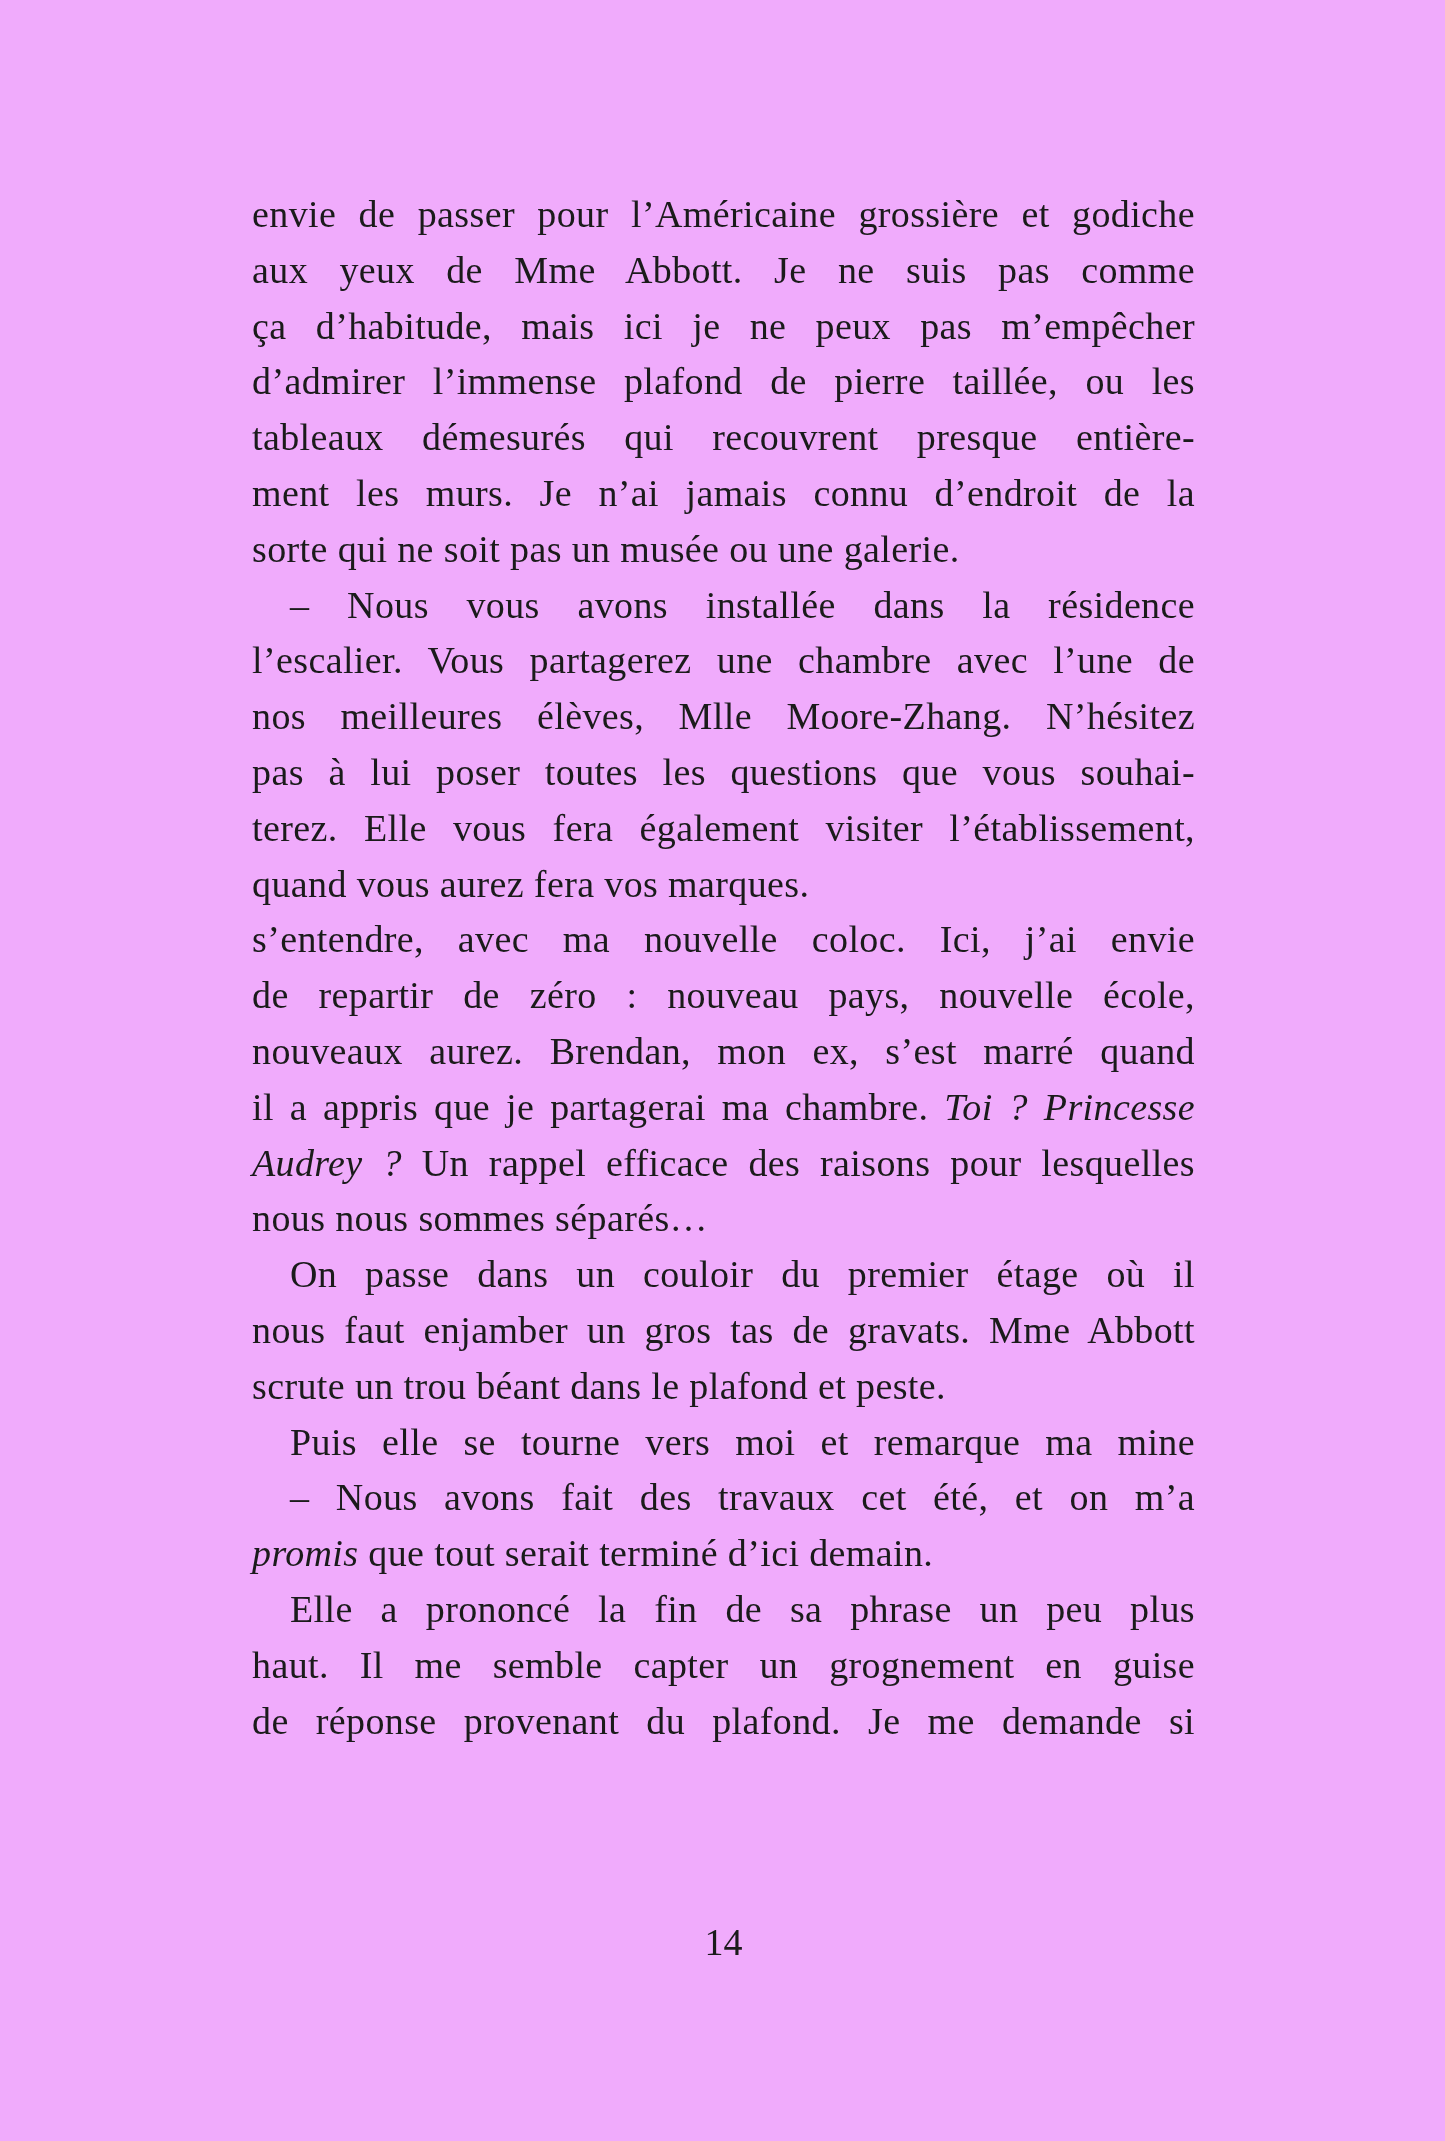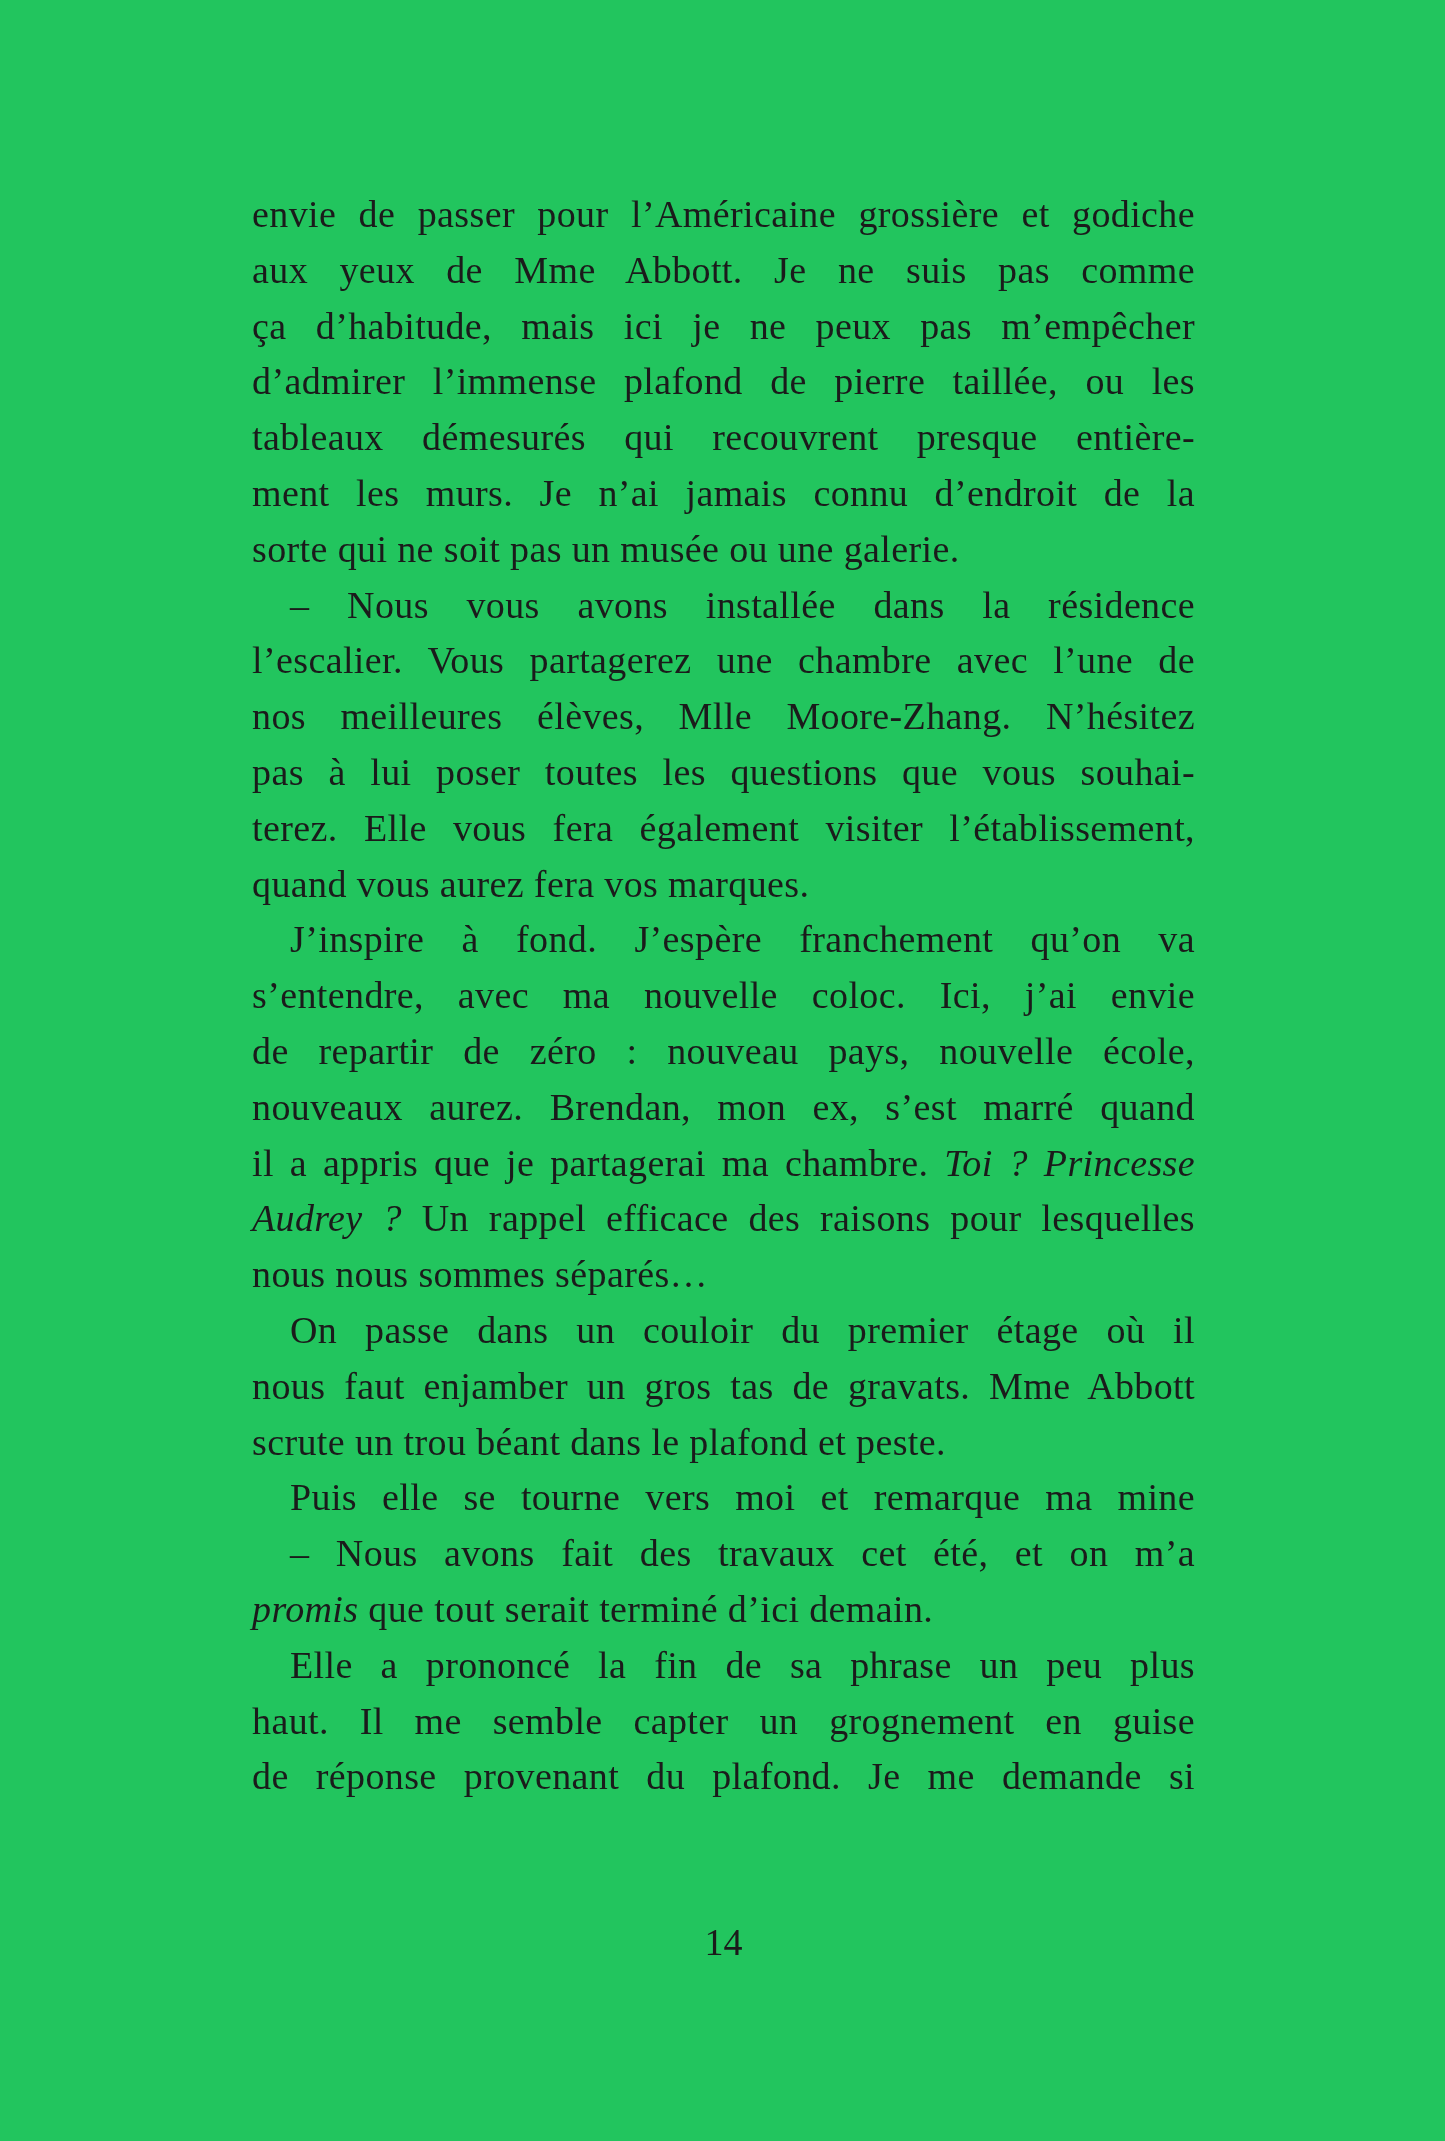--- a/index.html
+++ b/index.html
@@ -11,21 +11,21 @@
     height: 2141px;
     background: #ffffff;
     position: relative;
     font-family: "Liberation Serif", "DejaVu Serif", serif;
     color: #1b1b1b;
     overflow: hidden;
   }
   .book-page {
     position: absolute;
     inset: 0;
-    background: #22c55e;
+    background: #f0abfc;
   }
   .page-text {
     position: absolute;
     left: 252px;
     top: 187px;
     width: 943px;
     font-size: 38px;
     line-height: 55.8px;
     letter-spacing: 0.01em;
   }
@@ -68,21 +68,20 @@
       <div class="line just"><span>d’admirer l’immense plafond de pierre taillée, ou les</span></div>
       <div class="line just"><span>tableaux démesurés qui recouvrent presque entière-</span></div>
       <div class="line just"><span>ment les murs. Je n’ai jamais connu d’endroit de la</span></div>
       <div class="line last"><span>sorte qui ne soit pas un musée ou une galerie.</span></div>
       <div class="line just indent"><span>– Nous vous avons installée dans la résidence</span></div>
       <div class="line just"><span>l’escalier. Vous partagerez une chambre avec l’une de</span></div>
       <div class="line just"><span>nos meilleures élèves, Mlle Moore-Zhang. N’hésitez</span></div>
       <div class="line just"><span>pas à lui poser toutes les questions que vous souhai-</span></div>
       <div class="line just"><span>terez. Elle vous fera également visiter l’établissement,</span></div>
       <div class="line last"><span>quand vous aurez fera vos marques.</span></div>
-      <div class="line just indent"><span>J’inspire à fond. J’espère franchement qu’on va</span></div>
       <div class="line just"><span>s’entendre, avec ma nouvelle coloc. Ici, j’ai envie</span></div>
       <div class="line just"><span>de repartir de zéro : nouveau pays, nouvelle école,</span></div>
       <div class="line just"><span>nouveaux aurez. Brendan, mon ex, s’est marré quand</span></div>
       <div class="line just"><span>il a appris que je partagerai ma chambre. </span><em>Toi ? Princesse</em></div>
       <div class="line just"><em>Audrey ? </em><span>Un rappel efficace des raisons pour lesquelles</span></div>
       <div class="line last"><span>nous nous sommes séparés…</span></div>
       <div class="line just indent"><span>On passe dans un couloir du premier étage où il</span></div>
       <div class="line just"><span>nous faut enjamber un gros tas de gravats. Mme Abbott</span></div>
       <div class="line last"><span>scrute un trou béant dans le plafond et peste.</span></div>
       <div class="line just indent"><span>Puis elle se tourne vers moi et remarque ma mine</span></div>

